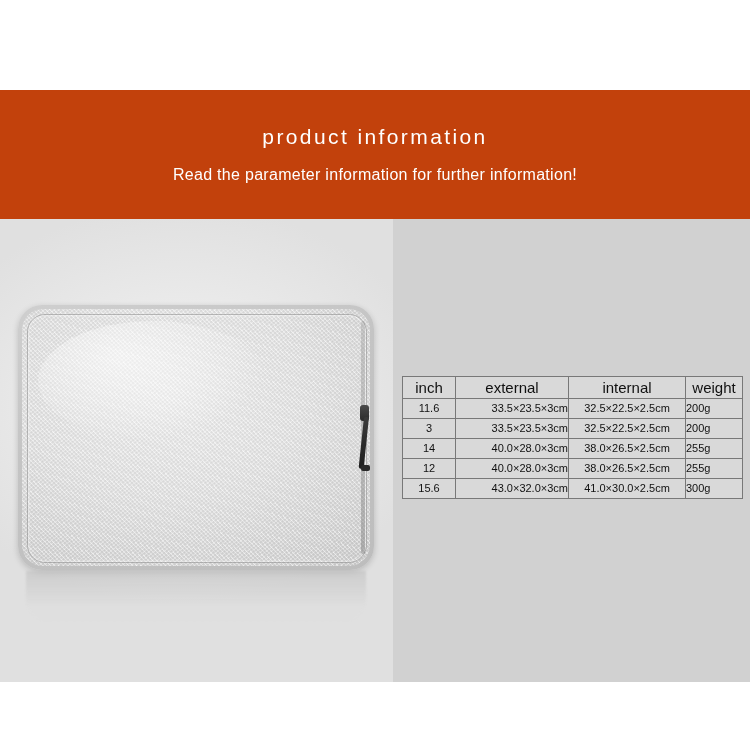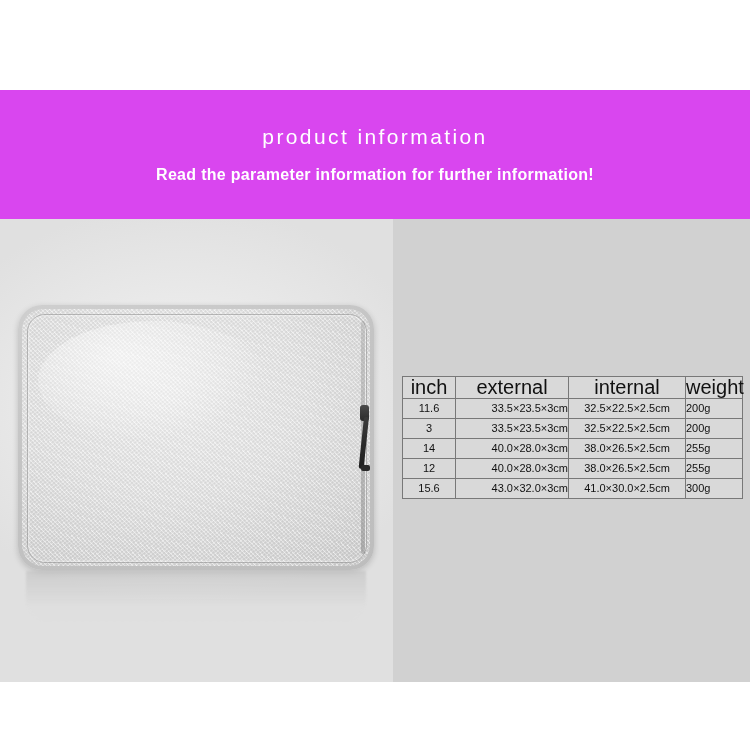--- a/index.html
+++ b/index.html
@@ -26,42 +26,42 @@
     left: 0; top: 0;
     width: 750px; height: 90px;
     background: #ffffff;
   }
 
   
   .banner {
     position: absolute;
     left: 0; top: 90px;
     width: 750px; height: 129px;
-    background: #d946ef;
+    background: #c2410c;
     display: flex;
     flex-direction: column;
     align-items: center;
     justify-content: center;
   }
   .banner-title {
     color: #ffffff;
     font-size: 21px;
     letter-spacing: 2.4px;
     line-height: 1;
     margin: 0 0 20px 0;
     font-weight: 400;
     white-space: nowrap;
   }
   .banner-subtitle {
     color: #ffffff;
     font-size: 16px;
     letter-spacing: 0.3px;
     line-height: 1;
     margin: 0;
-    font-weight: 700;
+    font-weight: 400;
     white-space: nowrap;
   }
 
   
   .content {
     position: absolute;
     left: 0; top: 219px;
     width: 750px; height: 463px;
   }
   .panel-left {
@@ -187,21 +187,21 @@
     color: #111111;
     font-weight: 400;
     padding: 0;
     height: 19px;
     line-height: 19px;
     font-family: "Liberation Sans", sans-serif;
   }
   .spec-table thead th {
     height: 21px;
     line-height: 21px;
-    font-size: 20px;
+    font-size: 15px;
     text-align: center;
   }
   .spec-table tbody td {
     font-size: 11px;
   }
   .col-inch   { width: 53px; }
   .col-ext    { width: 113px; }
   .col-int    { width: 117px; }
   .col-weight { width: 57px; }
 

